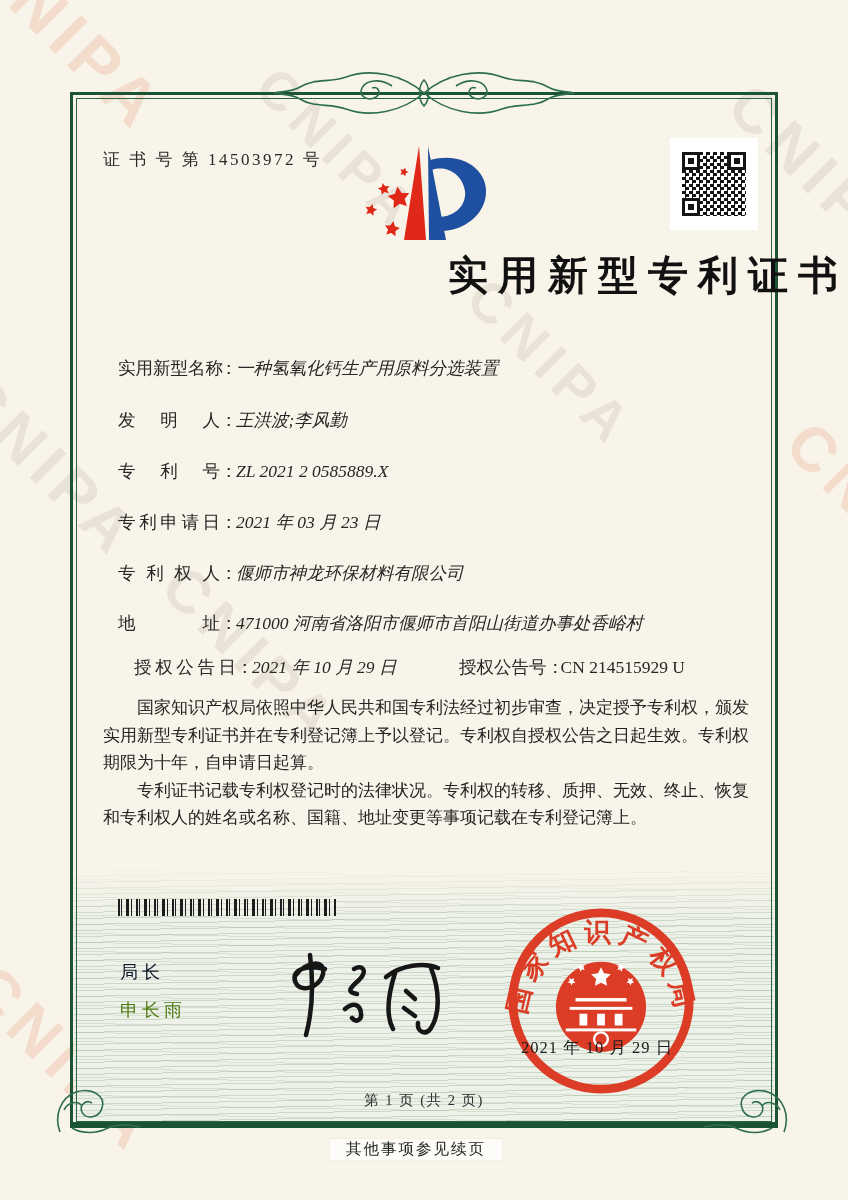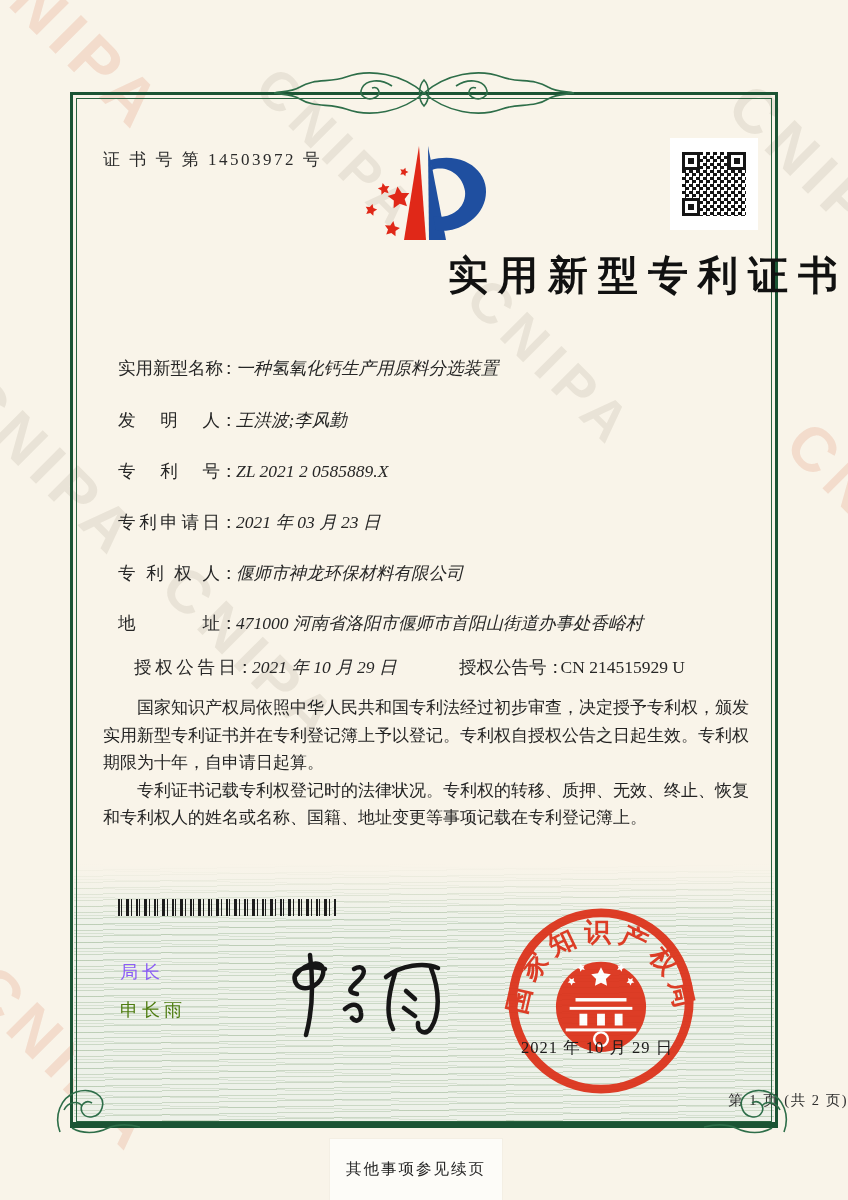--- a/index.html
+++ b/index.html
@@ -58,32 +58,32 @@
           line-height:27.5px; text-align:justify; color:#242424; }
   .paras p{ text-indent:2em; }
 
   .barcode{ position:absolute; left:118px; top:899px; width:219px; height:17px;
             background:repeating-linear-gradient(90deg,
               #1d1d1d 0 2px, rgba(0,0,0,0) 2px 3px,
               #1d1d1d 3px 4px, rgba(0,0,0,0) 4px 8px,
               #1d1d1d 8px 11px, rgba(0,0,0,0) 11px 13px,
               #1d1d1d 13px 14px, rgba(0,0,0,0) 14px 18px); }
 
-  .officer-title{ position:absolute; left:120px; top:960px; font-size:18px; letter-spacing:4px; color:#8b5cf6; }
+  .officer-title{ position:absolute; left:120px; top:960px; font-size:18px; letter-spacing:4px; color:#0f172a; }
   .officer-name{ position:absolute; left:120px; top:998px; font-size:18px; letter-spacing:4px; color:#4d7c0f; }
   .signature{ position:absolute; left:248px; top:935px; }
 
   .seal{ position:absolute; left:503px; top:903px; }
   .seal-date{ position:absolute; left:521px; top:1037px; width:172px; font-size:16.5px;
               letter-spacing:1px; color:#1c1c1c; white-space:nowrap; }
 
-  .page-info{ position:absolute; left:0; top:1091px; width:848px; text-align:right;
+  .page-info{ position:absolute; left:0; top:1091px; width:848px; text-align:center;
               font-size:14.5px; letter-spacing:1.5px; color:#2f2f2f; }
 
-  .cont-box{ position:absolute; left:330px; top:1139px; background:#fdfcf8; padding:20px 16px;
+  .cont-box{ position:absolute; left:330px; top:1139px; background:#fdfcf8; padding:0 16px;
              font-size:15.5px; letter-spacing:2px; color:#242424; box-shadow:0 0 0 1px rgba(0,0,0,0.02); }
 
   .ornament-top{ position:absolute; left:274px; top:64px; z-index:4; }
   .corner-orn{ position:absolute; z-index:4; }
   .corner-orn.bl{ left:52px; top:1082px; }
   .corner-orn.br{ left:704px; top:1082px; transform:scaleX(-1); }
 </style>
 </head>
 <body>
 

